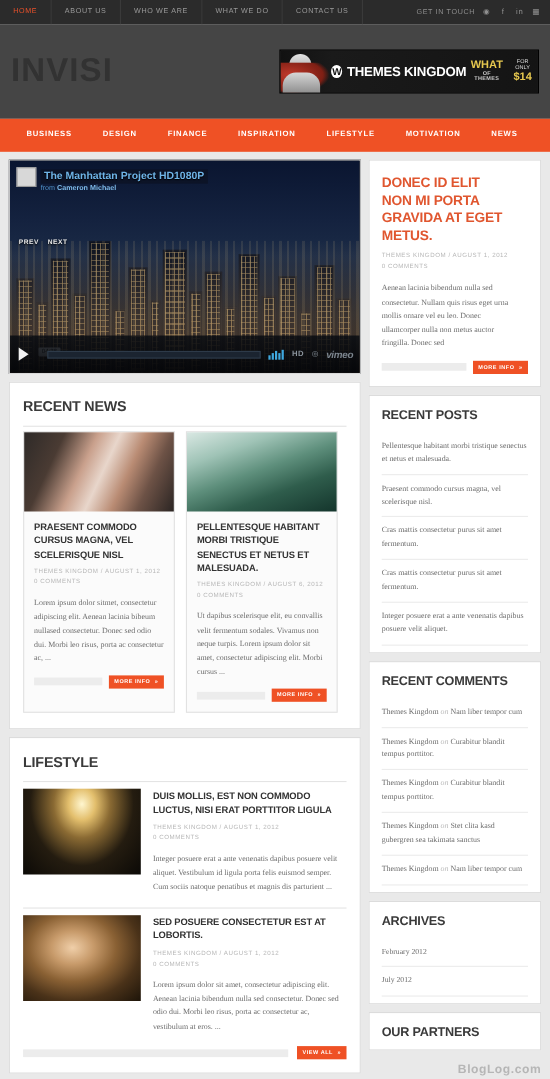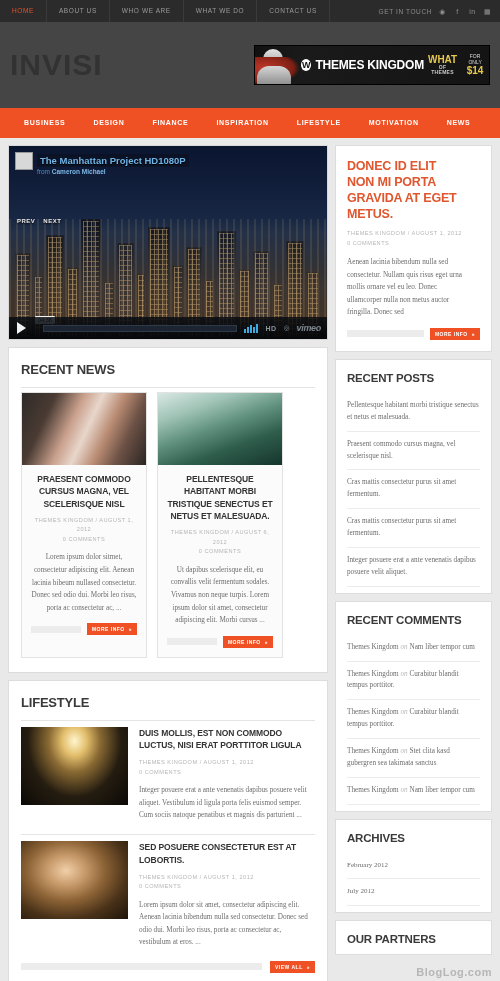--- a/index.html
+++ b/index.html
@@ -157,21 +157,21 @@
   .vidavatar {
     position:absolute; left:6px; top:6px; width:18px; height:18px;
     background:#d8d8d8; border:1px solid #999;
   }
   .prevnext {
     position:absolute; left:8px; top:72px; display:flex; gap:8px;
     color:#e8e8e8; font-size:6px; font-weight:bold; letter-spacing:.5px;
     text-shadow: 0 1px 2px #000;
   }
   .vidctrl {
-    position:absolute; left:0; right:0; bottom:0; height:22px;
+    position:absolute; left:0; right:0; bottom:0; height:34px;
     background: linear-gradient(180deg, rgba(6,10,16,.82), rgba(2,4,8,.95));
     display:flex; align-items:center; padding:0 6px; gap:7px;
   }
   .playbtn {
     width:0;height:0;border-left:9px solid #f2f2f2;
     border-top:6px solid transparent;border-bottom:6px solid transparent;
     margin-left:2px;
   }
   .timebadge {
     position:absolute; left:26px; bottom:15px;
@@ -188,21 +188,21 @@
   
   .panel { background:#fff; border:1px solid #dcdcdc; }
   .sect-title {
     font-size:13px; font-weight:bold; color:#3a3a3a; letter-spacing:-.2px;
     padding:14px 12px 10px 12px;
   }
   .hr { height:1px; background:#e4e4e4; margin:0 12px; }
 
   
   .cards { display:flex; gap:10px; padding:4px 12px 14px 12px; }
-  .card { width:126px; border:1px solid #e2e2e2; background:#fbfbfb;text-align:center; }
+  .card { width:138px; border:1px solid #e2e2e2; background:#fbfbfb; }
   .card .thumb { height:72px; width:100%; }
   .thumb-food {
     background:
       linear-gradient(115deg,#2e2a28 0%,#4a3b33 22%,#c9a08c 40%,#e8d6cb 52%,#b98b73 66%,#6d5246 80%,#2b2523 100%);
   }
   .thumb-green {
     background:
       linear-gradient(160deg,#d9e8e3 0%,#9fc3b6 25%,#5e8f7c 48%,#2f5d4c 70%,#14352c 100%);
   }
   .card-body { padding:8px 9px 9px 9px; }

